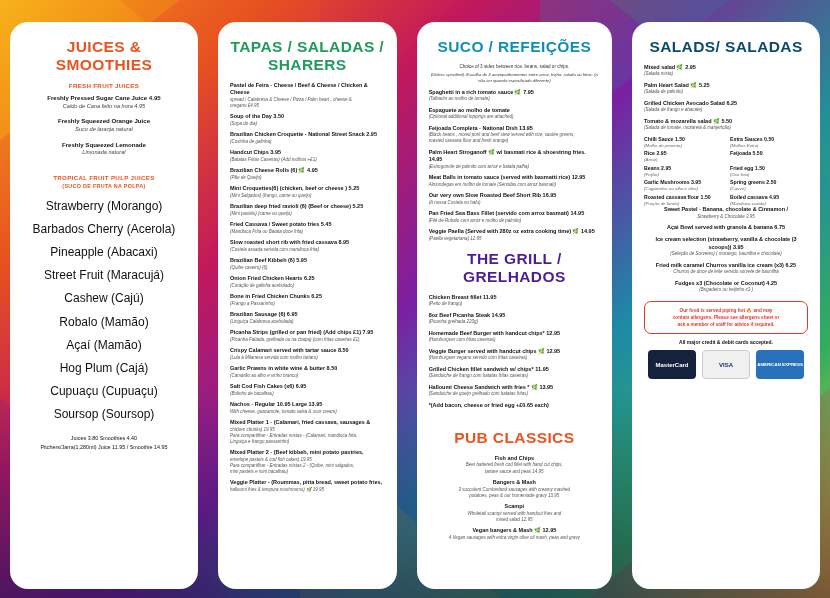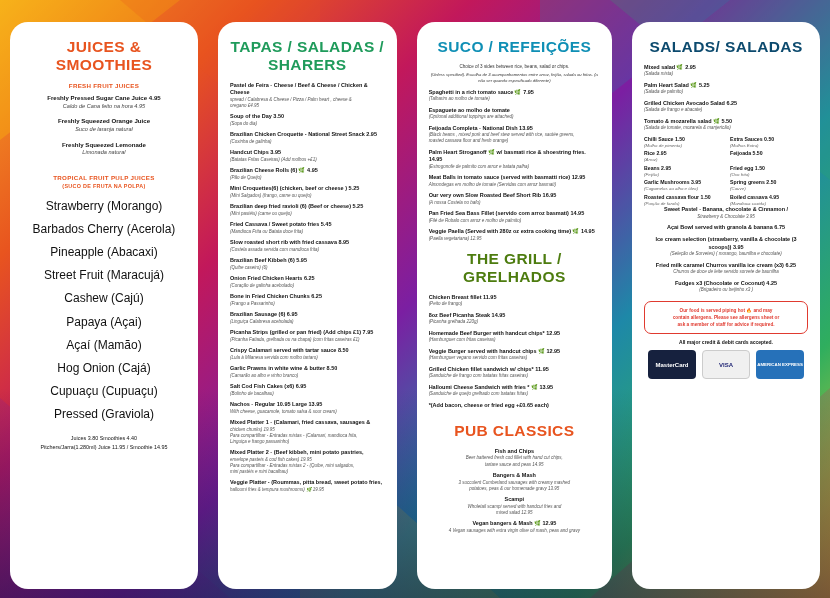--- a/index.html
+++ b/index.html
@@ -43,21 +43,21 @@
   h2.section {
     text-align: center;
     font-weight: bold;
     letter-spacing: .4px;
     margin: 6px 0 8px 0;
     font-size: 15.5px;
   }
   .t-juice { color: #e8541f; font-size: 15px; }
   .t-tapas { color: #1f9b5b; font-size: 14.5px; }
   .t-mains { color: #0f8fb5; font-size: 15px; }
-  .t-grill { color: #4d7c0f; font-size: 14.5px; }
+  .t-grill { color: #4c1d95; font-size: 14.5px; }
   .t-pub   { color: #e8541f; font-size: 14.5px; }
   .t-salad { color: #0c4a6e; font-size: 15px; }
   .t-sides { color: #d81b60; font-size: 14.5px; }
   .t-dess  { color: #e8541f; font-size: 14.5px; }
 
   .sub {
     text-align:center; font-weight:bold; font-size:6.2px;
     letter-spacing:.3px; margin: 4px 0 5px 0;
   }
   .sub.orange { color:#e8541f; }
@@ -155,25 +155,25 @@
     <div class="hr-space"></div>
     <div class="sub orange">TROPICAL FRUIT PULP JUICES</div>
     <div class="sub orange" style="font-size:5.4px;margin-top:-3px;">(SUCO DE FRUTA NA POLPA)</div>
 
     <div class="pulp-list">
       <div>Strawberry (Morango)</div>
       <div>Barbados Cherry (Acerola)</div>
       <div>Pineapple (Abacaxi)</div>
       <div>Street Fruit (Maracujá)</div>
       <div>Cashew (Cajú)</div>
-      <div>Papaya (Açai)</div>
+      <div>Robalo (Mamão)</div>
       <div>Açaí (Mamão)</div>
-      <div>Hog Onion (Cajá)</div>
+      <div>Hog Plum (Cajá)</div>
       <div>Cupuaçu (Cupuaçu)</div>
-      <div>Pressed (Graviola)</div>
+      <div>Soursop (Soursop)</div>
     </div>
 
     <div class="foot-juice">
       <div>Juices  3.80   Smoothies  4.40</div>
       <div>Pitchers/Jarra(1.280ml)  Juice  11.95 / Smoothie  14.95</div>
     </div>
   </div>
 
   <div class="card c2">
     <h2 class="section t-tapas">TAPAS / SALADAS / SHARERS</h2>
@@ -329,21 +329,21 @@
         </div>
         <div class="item">
           <div class="n">Halloumi Cheese Sandwich with fries *  🌿 13.95</div>
           <div class="d pt">(Sanduiche de queijo grelhado com batatas fritas)</div>
         </div>
         <div class="item">
           <div class="n">*(Add bacon, cheese or fried egg +£0.65 each)</div>
         </div>
       </div>
 
-    <h2 class="section t-pub" style="margin-top:13px;">PUB CLASSICS</h2>
+    <h2 class="section t-pub" style="margin-top:20px;">PUB CLASSICS</h2>
     <div id="pub-list" class="center">
         <div class="item center">
           <div class="n">Fish and Chips</div>
           <div class="d pt">Beer battered fresh cod fillet with hand cut chips,<br>tartare sauce and peas  14.95</div>
         </div>
         <div class="item center">
           <div class="n">Bangers &amp; Mash</div>
           <div class="d pt">3 succulent Cumberland sausages with creamy mashed<br>potatoes, peas &amp; our homemade gravy  13.95</div>
         </div>
         <div class="item center">

